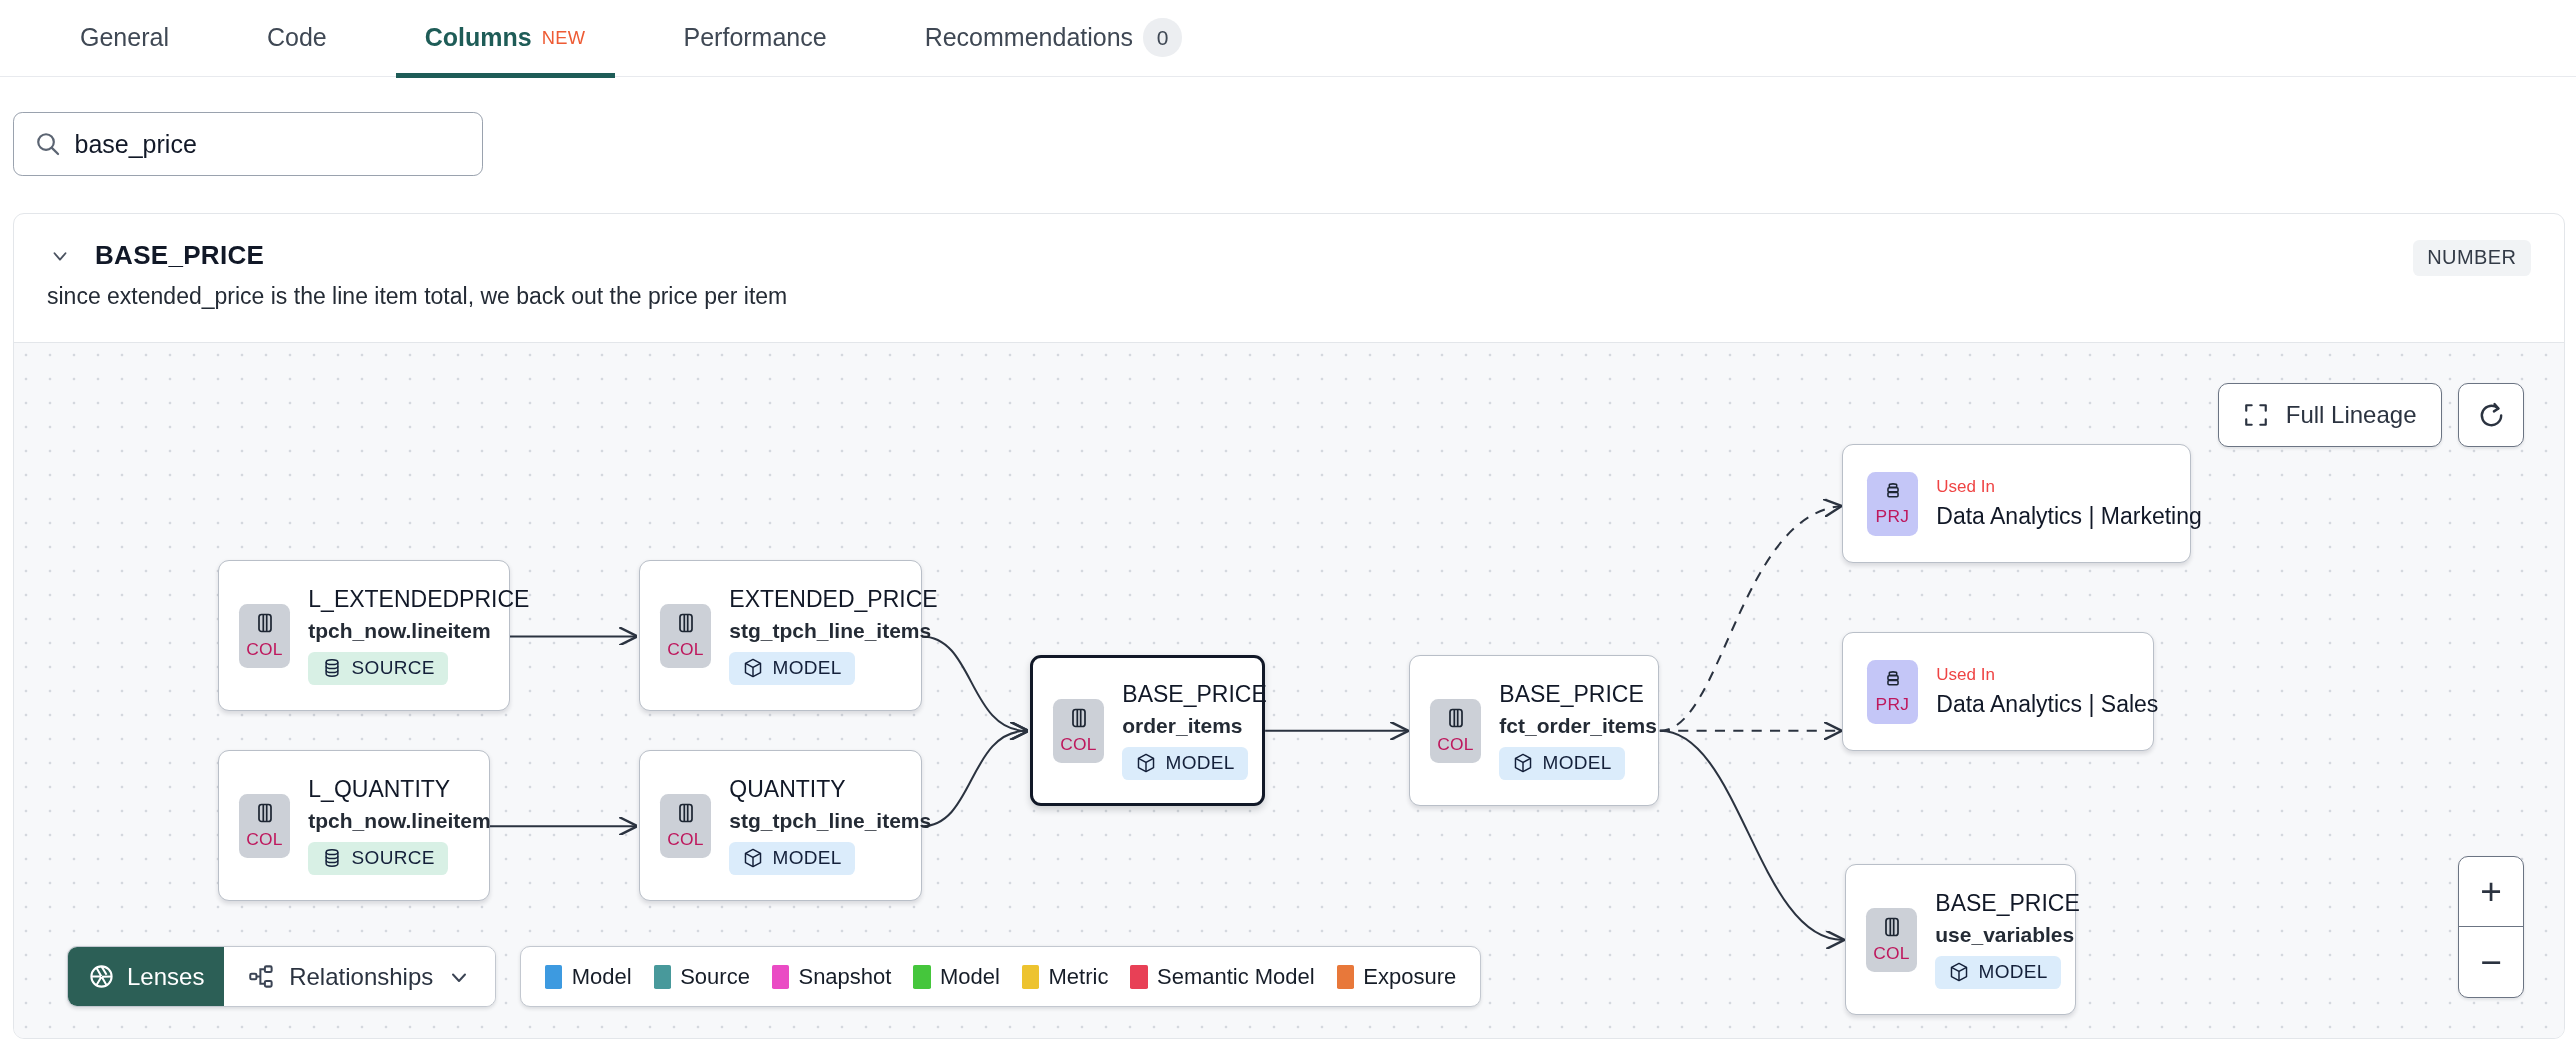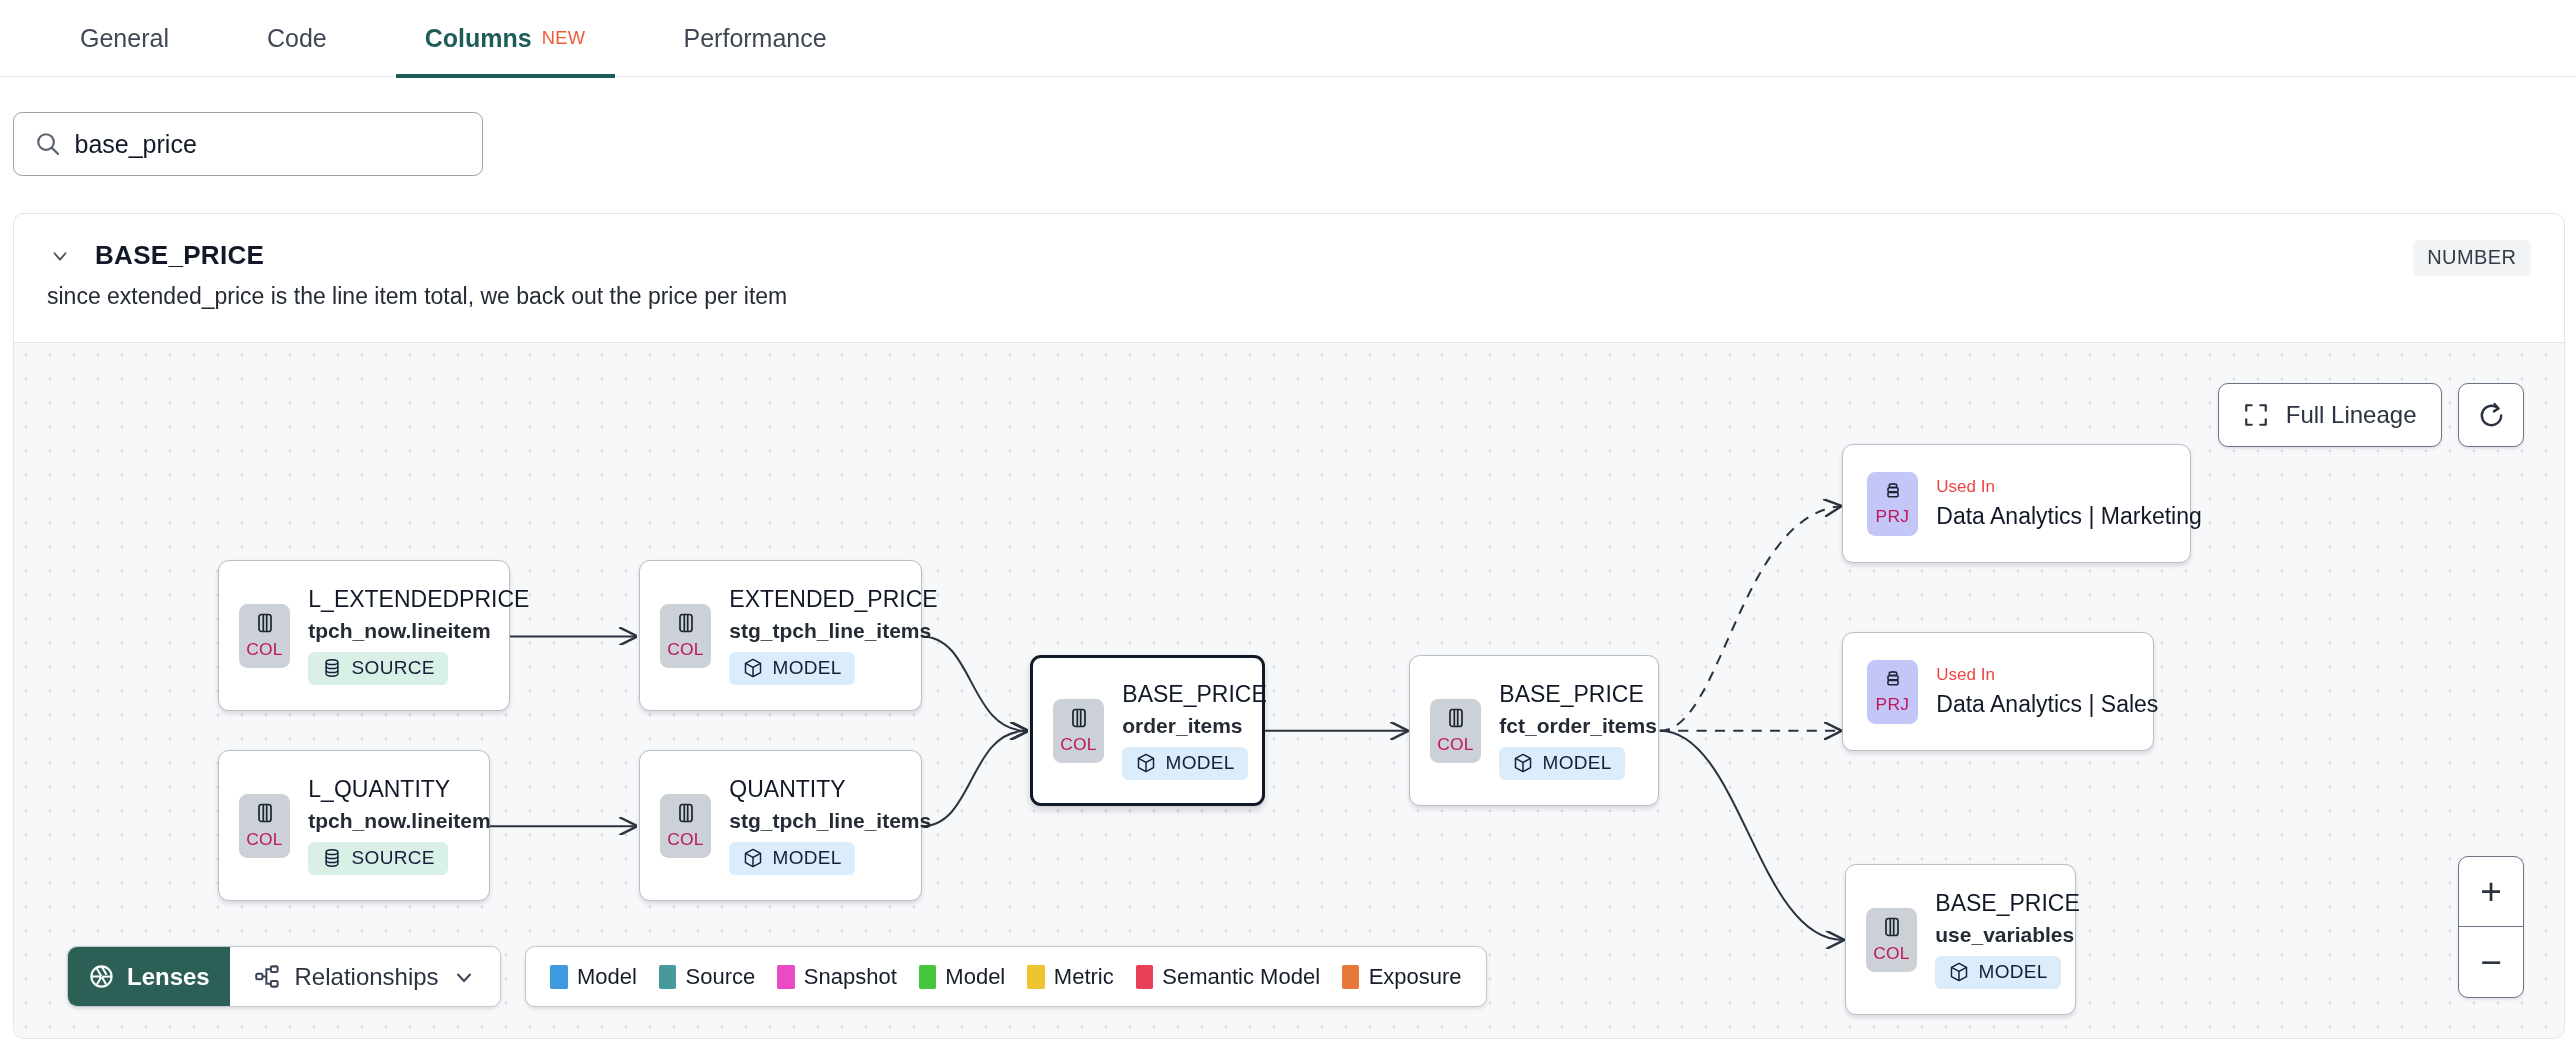--- a/index.html
+++ b/index.html
@@ -8,21 +8,21 @@
     background: #ffffff;
     font-family: "Liberation Sans", sans-serif;
     color: #1f2937;
     overflow: hidden;
   }
 
   
   .tabbar {
     position: absolute; left: 0; top: 0; width: 2576px; height: 77px;
     border-bottom: 1.8px solid #e8eaee;
-    display: flex; align-items: center;
+    display: flex; align-items: flex-end;
     padding-left: 51px;
   }
   .tab {
     position: relative;
     height: 77px;
     display: flex; align-items: center; gap: 10px;
     padding: 0 29px;
     margin-right: 40px;
     font-size: 25px;
     color: #3f4854;
@@ -166,21 +166,21 @@
   }
   .lenses-group {
     display: flex; border-radius: 10px; overflow: hidden;
     border: 1.8px solid #c3c8d0; background: #fff;
     box-shadow: 0 1.8px 3.7px rgba(20,25,35,.12);
     height: 61px;
   }
   .lenses-btn {
     background: #2c5f56; color: #fff;
     display: flex; align-items: center; gap: 12px;
-    padding: 0 20px; font-size: 24px; cursor: pointer; font-weight: bold;
+    padding: 0 20px; font-size: 24px; cursor: pointer;
   }
   .rel-btn {
     background: #fff; color: #2b3340;
     display: flex; align-items: center; gap: 13.8px;
     padding: 0 24px; font-size: 24px; cursor: pointer;
   }
   .legend {
     display: flex; align-items: center; gap: 22px;
     height: 61px; padding: 0 24px;
     border: 1.8px solid #c3c8d0; border-radius: 10px; background: #fff;
@@ -198,20 +198,24 @@
     </div>
     <div class="tab">
       <span>Code</span>
     </div>
     <div class="tab active">
       <span>Columns</span>
       <span class="tab-new">NEW</span>
     </div>
     <div class="tab">
       <span>Performance</span>
+    </div>
+    <div class="tab">
+      <span>Recommendations</span>
+      <span class="tab-count">0</span>
     </div>
   </div>
 
 <div class="searchwrap">
   <span class="ico">
     <svg width="27.5" height="27.5" viewBox="0 0 24 24" fill="none" stroke="#5b6472" stroke-width="1.9">
       <circle cx="10.5" cy="10.5" r="6.8"></circle>
         <line x1="15.6" y1="15.6" x2="21" y2="21" stroke-linecap="round"></line>
     </svg>
   </span>

